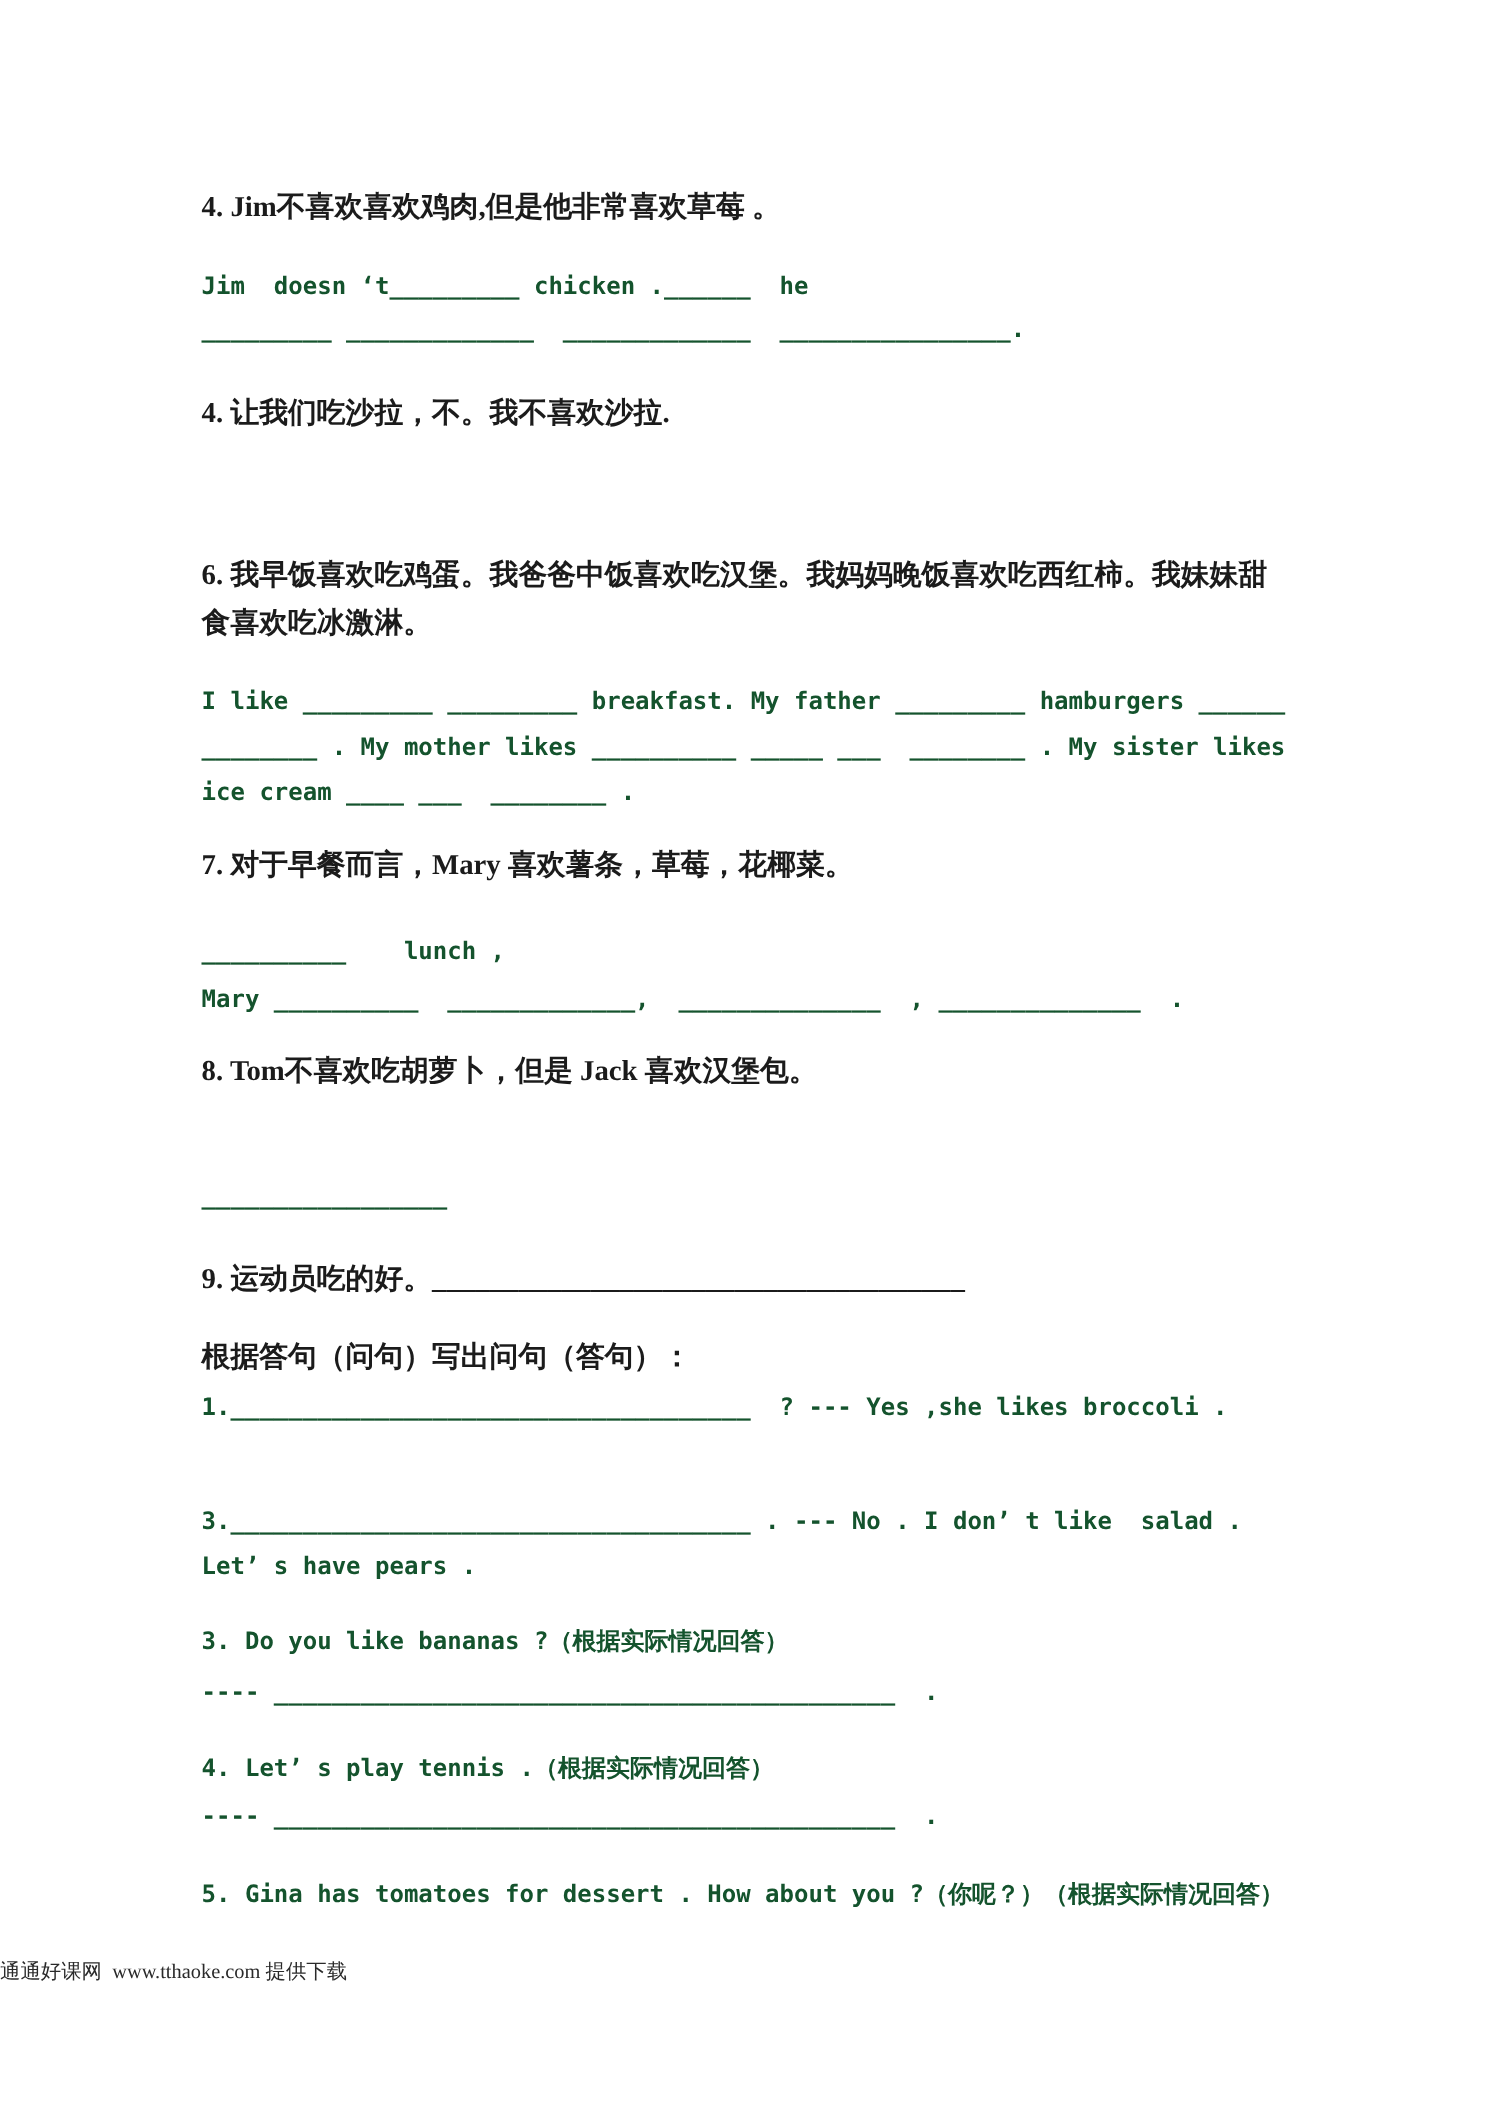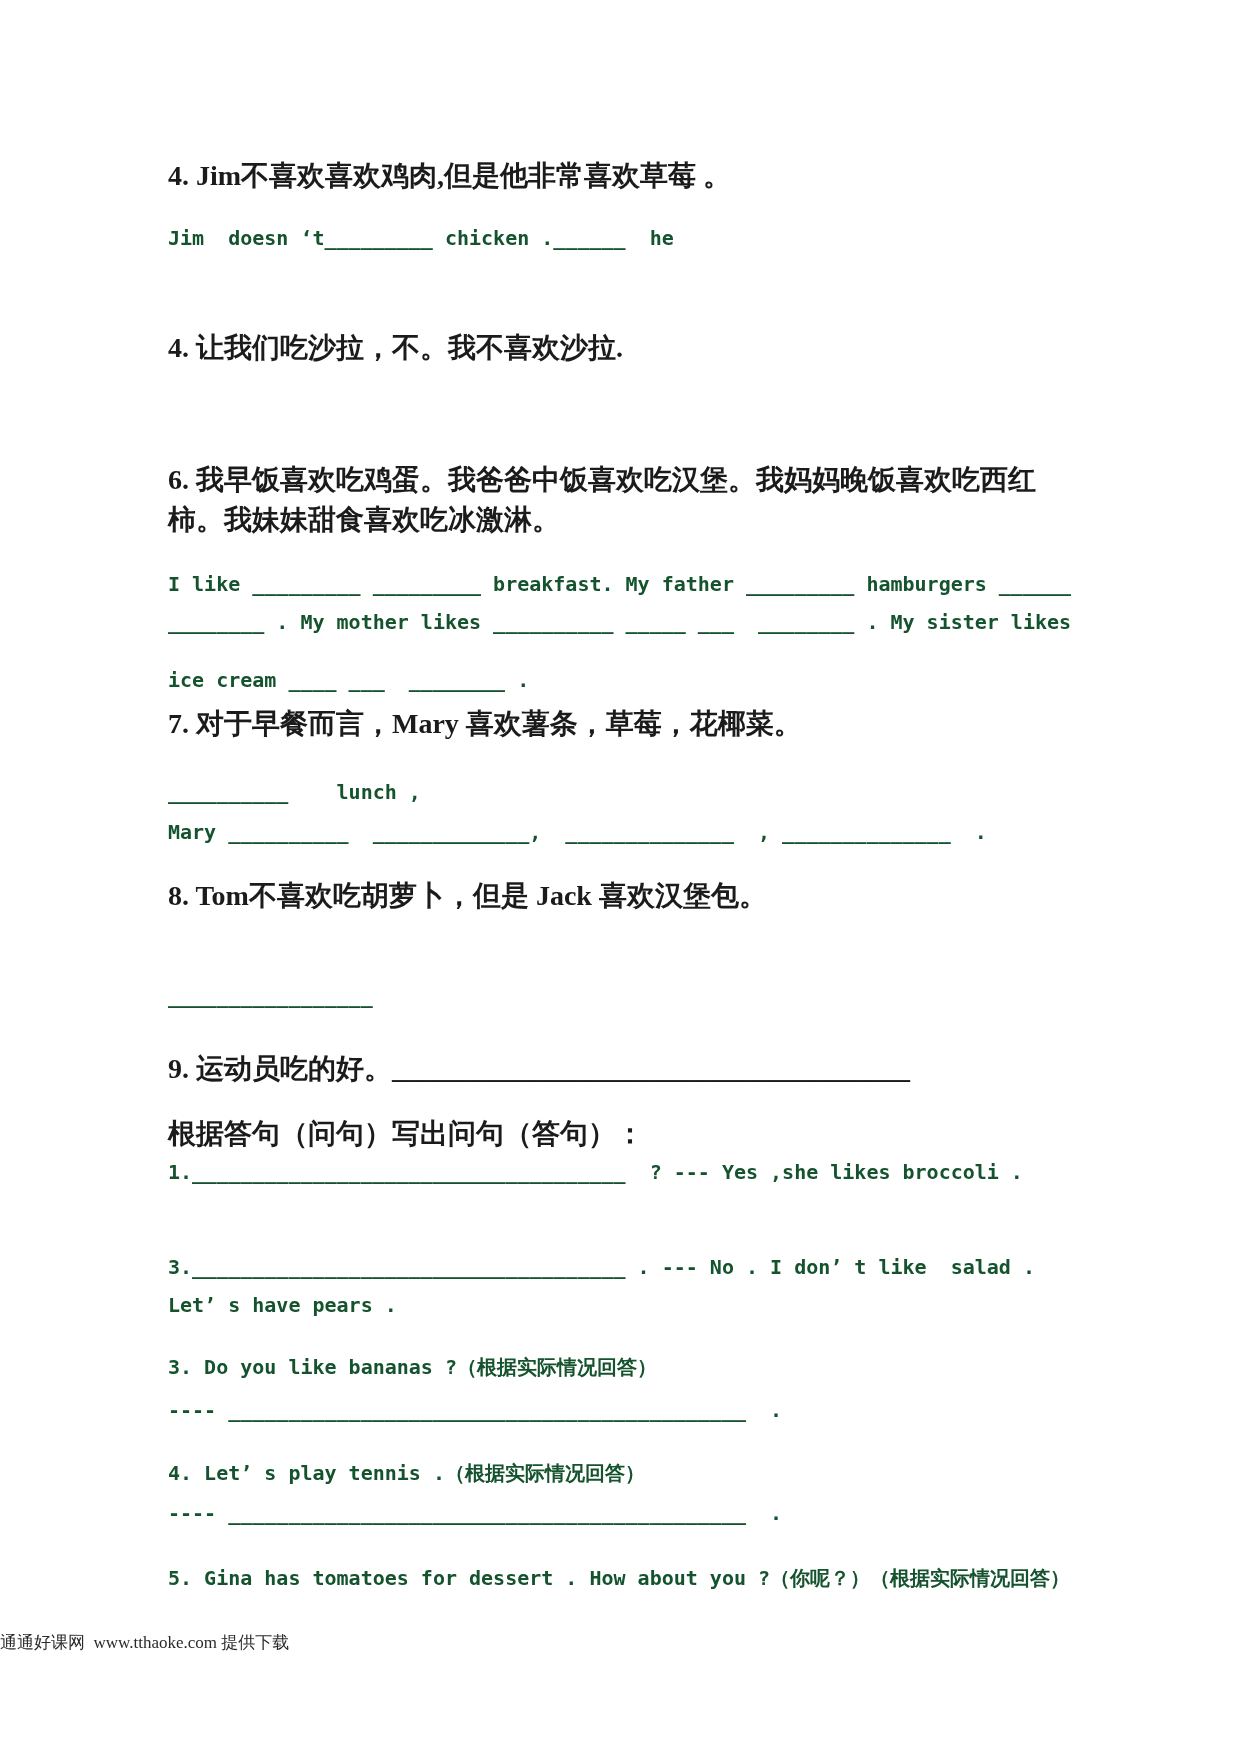--- a/index.html
+++ b/index.html
@@ -17,21 +17,21 @@
     color: #1b1b1b;
   }
   .line {
     position: absolute;
     left: 168px;
     white-space: pre;
   }
   .cn {
     font-family: "Liberation Serif", "DejaVu Serif", serif;
     font-weight: 700;
-    font-size: 28px;
+    font-size: 24px;
     line-height: 1.15;
     color: #1b1b1b;
   }
   .en {
     font-family: "DejaVu Sans Mono", "Liberation Mono", monospace;
     font-weight: 700;
     font-size: 20px;
     line-height: 1.2;
     color: #14532d;
   }
@@ -51,27 +51,28 @@
     white-space: pre;
   }
 </style>
 </head>
 <body>
 
 <div class="page">
 
   <div class="line cn" style="top:160px">4. Jim不喜欢喜欢鸡肉,但是他非常喜欢草莓 。</div>
   <div class="line en" style="top:226px">Jim  doesn ‘t_________ chicken .______  he</div>
+  <div class="line en" style="top:262px">_________ _____________  _____________  ________________.</div>
 
   <div class="line cn" style="top:332px">4. 让我们吃沙拉，不。我不喜欢沙拉.</div>
 
   <div class="line cn wrap" style="top:460px">6. 我早饭喜欢吃鸡蛋。我爸爸中饭喜欢吃汉堡。我妈妈晚饭喜欢吃西红柿。我妹妹甜食喜欢吃冰激淋。</div>
   <div class="line en" style="top:572px">I like _________ _________ breakfast. My father _________ hamburgers ______</div>
   <div class="line en" style="top:610px">________ . My mother likes __________ _____ ___  ________ . My sister likes</div>
-  <div class="line en" style="top:668px">ice cream ____ ___  ________ .</div>
+  <div class="line en" style="top:648px">ice cream ____ ___  ________ .</div>
 
   <div class="line cn" style="top:708px">7. 对于早餐而言，Mary 喜欢薯条，草莓，花椰菜。</div>
   <div class="line en" style="top:780px">__________    lunch ,</div>
   <div class="line en" style="top:820px">Mary __________  _____________,  ______________  , ______________  .</div>
 
   <div class="line cn" style="top:880px">8. Tom不喜欢吃胡萝卜，但是 Jack 喜欢汉堡包。</div>
   <div class="line en" style="top:984px">_________________</div>
 
   <div class="line cn" style="top:1053px">9. 运动员吃的好。_____________________________________</div>
 

